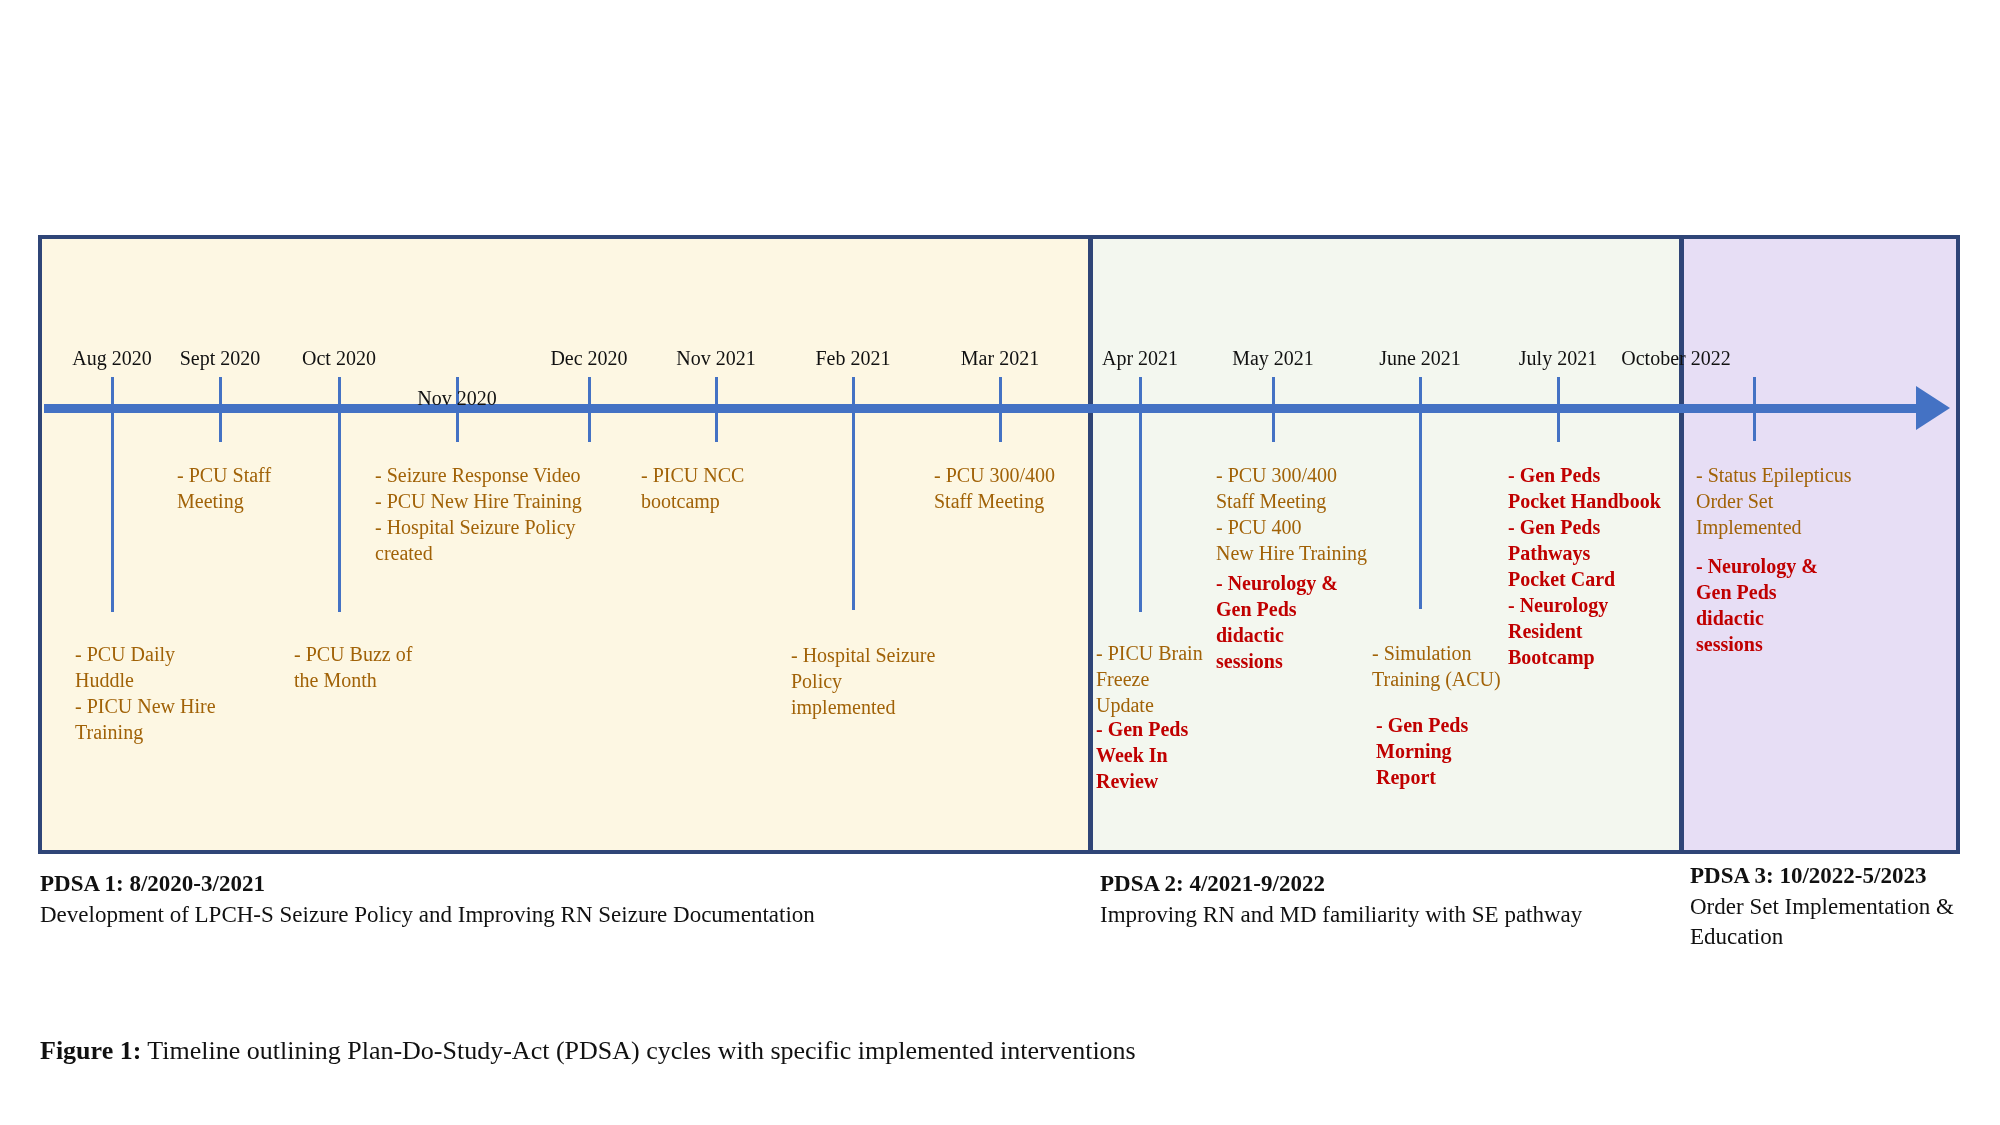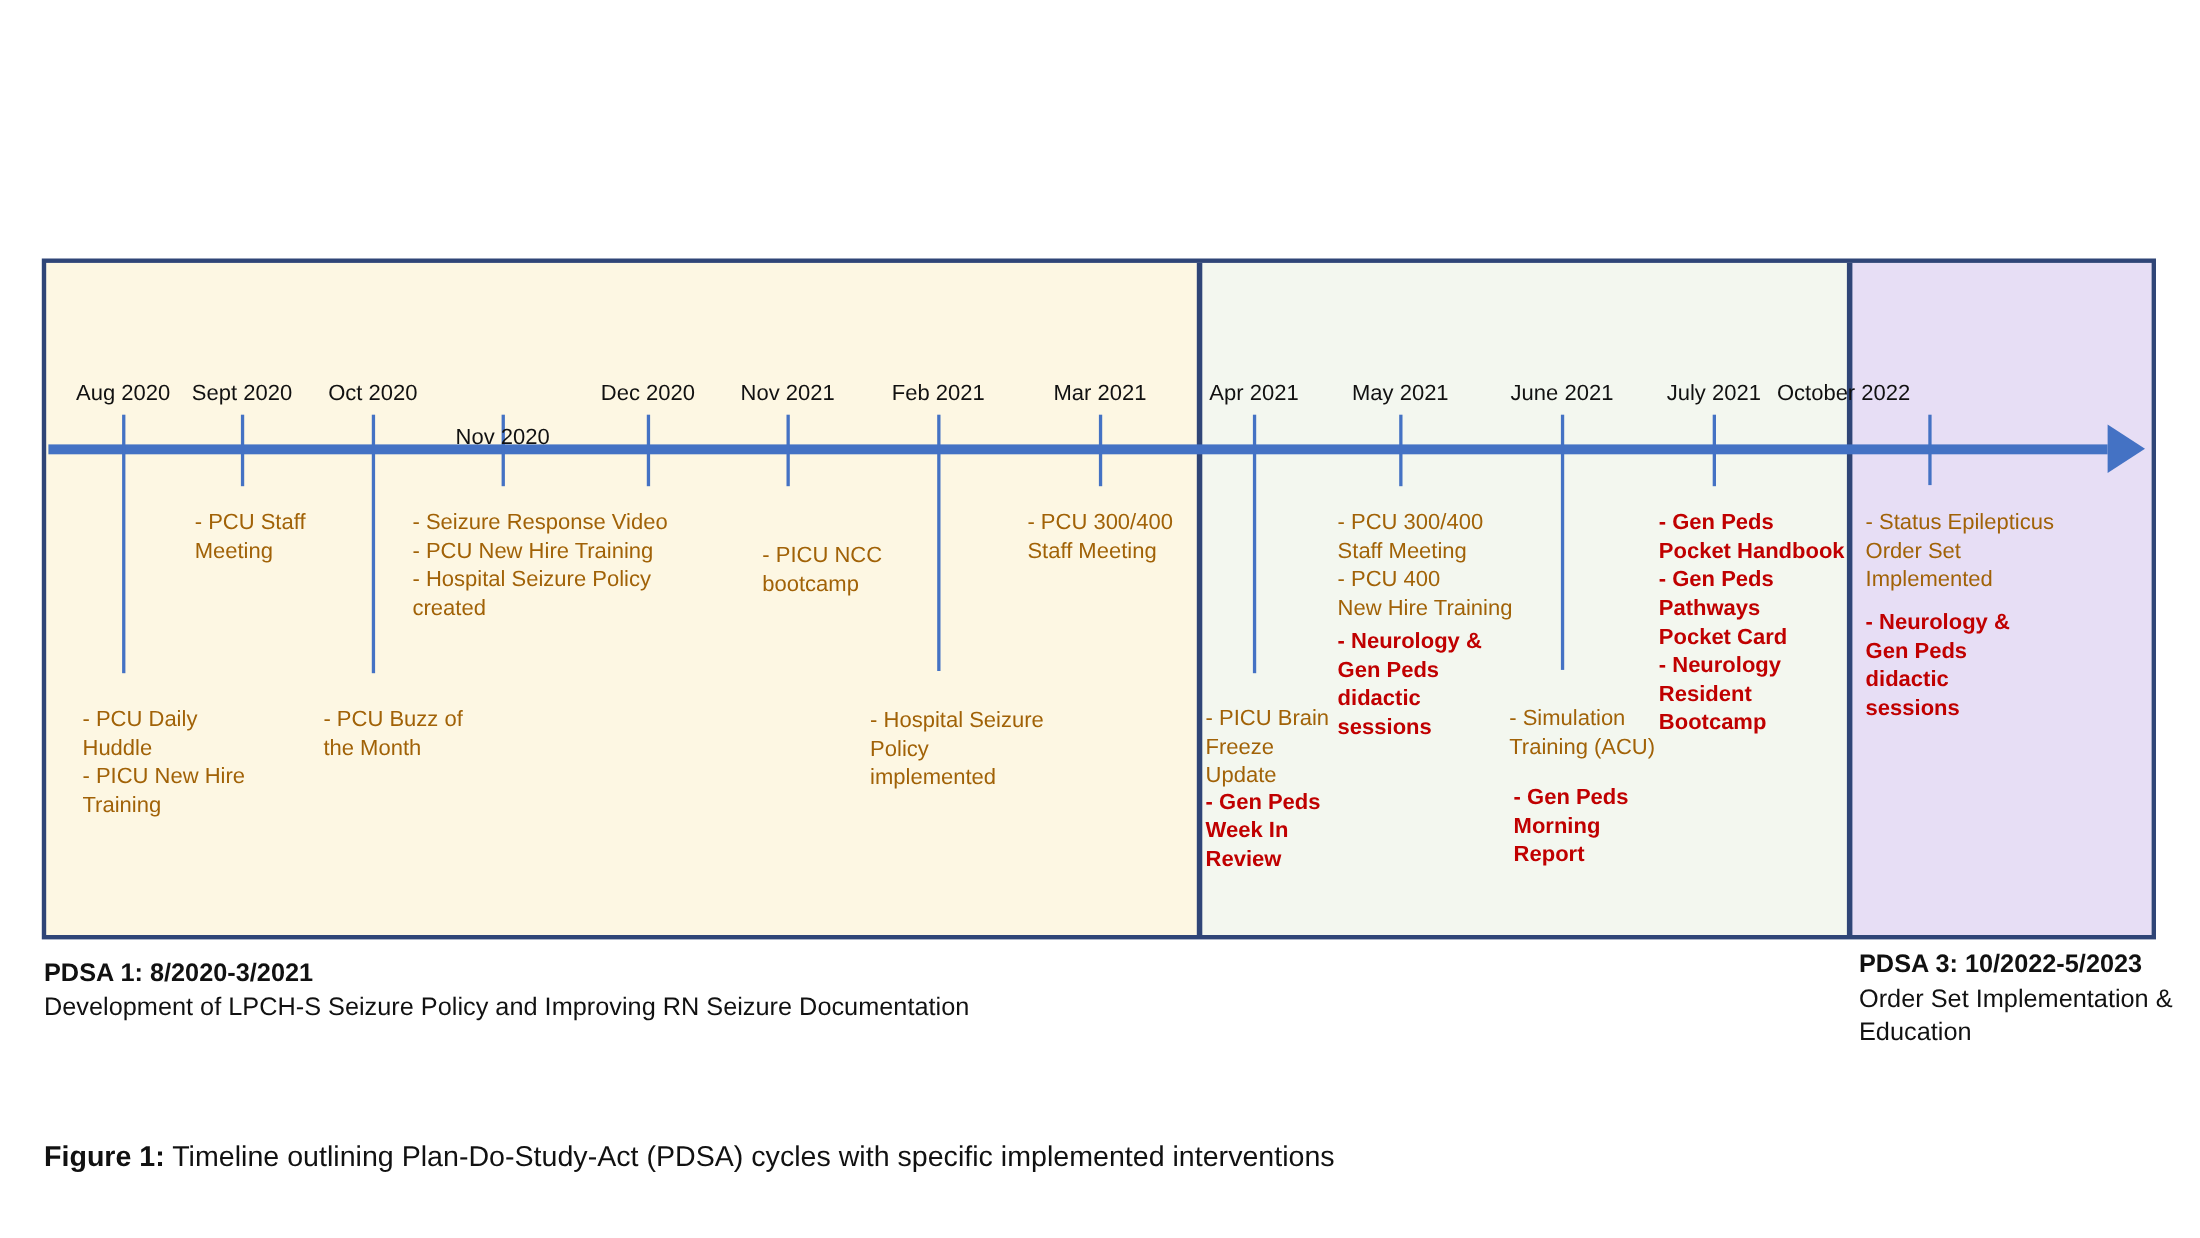--- a/index.html
+++ b/index.html
@@ -1,20 +1,20 @@
 <!DOCTYPE html>
 <html><head>
 <meta charset="utf-8">
 <style>
   html,body{margin:0;padding:0;background:#ffffff;}
   .canvas{
     position:relative;
     width:2000px;height:1125px;
     background:#ffffff;
-    font-family:Liberation Sans, sans-serif;
+    font-family:Liberation Serif, serif;
     color:#111111;
     overflow:hidden;
   }
   
   .fill{position:absolute;top:239px;height:611px;}
   .fill1{left:42px;width:1046px;background:#fdf7e3;}
   .fill2{left:1090px;width:590px;background:#f3f7ef;}
   .fill3{left:1682px;width:274px;background:#e7def5;}
   .divider{position:absolute;top:239px;height:611px;width:5px;background:#2f4577;}
   .board-border{
@@ -92,21 +92,21 @@
 - PICU New Hire
 Training</div>
   <div class="evt" style="left:177px;top:462px;">- PCU Staff
 Meeting</div>
   <div class="evt" style="left:294px;top:641px;">- PCU Buzz of
 the Month</div>
   <div class="evt" style="left:375px;top:462px;">- Seizure Response Video
 - PCU New Hire Training
 - Hospital Seizure Policy
 created</div>
-  <div class="evt" style="left:693px;top:462px;margin-top:30px;">- PICU NCC
+  <div class="evt" style="left:641px;top:462px;">- PICU NCC
 bootcamp</div>
   <div class="evt" style="left:791px;top:642px;">- Hospital Seizure
 Policy
 implemented</div>
   <div class="evt" style="left:934px;top:462px;">- PCU 300/400
 Staff Meeting</div>
 
   <div class="evt" style="left:1096px;top:640px;">- PICU Brain
 Freeze
 Update</div>
@@ -140,20 +140,24 @@
 Implemented</div>
   <div class="evt red" style="left:1696px;top:553px;">- Neurology &amp;
 Gen Peds
 didactic
 sessions</div>
 
   <div class="phase" style="left:40px;top:870px;width:900px;">
     <div class="t">PDSA 1: 8/2020-3/2021</div>
     <div class="s">Development of LPCH-S Seizure Policy and Improving RN Seizure Documentation</div>
   </div>
+  <div class="phase" style="left:1100px;top:870px;width:570px;">
+    <div class="t">PDSA 2: 4/2021-9/2022</div>
+    <div class="s">Improving RN and MD familiarity with SE pathway</div>
+  </div>
   <div class="phase" style="left:1690px;top:862px;width:290px;">
     <div class="t">PDSA 3: 10/2022-5/2023</div>
     <div class="s">Order Set Implementation &amp; Education</div>
   </div>
 
   <div class="caption">
     <span class="b">Figure 1:</span><span> Timeline outlining Plan-Do-Study-Act (PDSA) cycles with specific implemented interventions</span>
   </div>
 
 </div>

